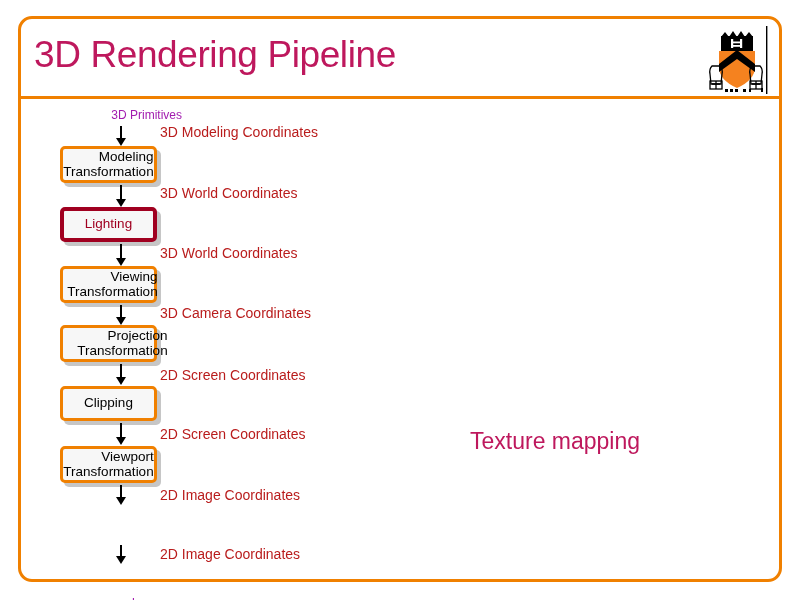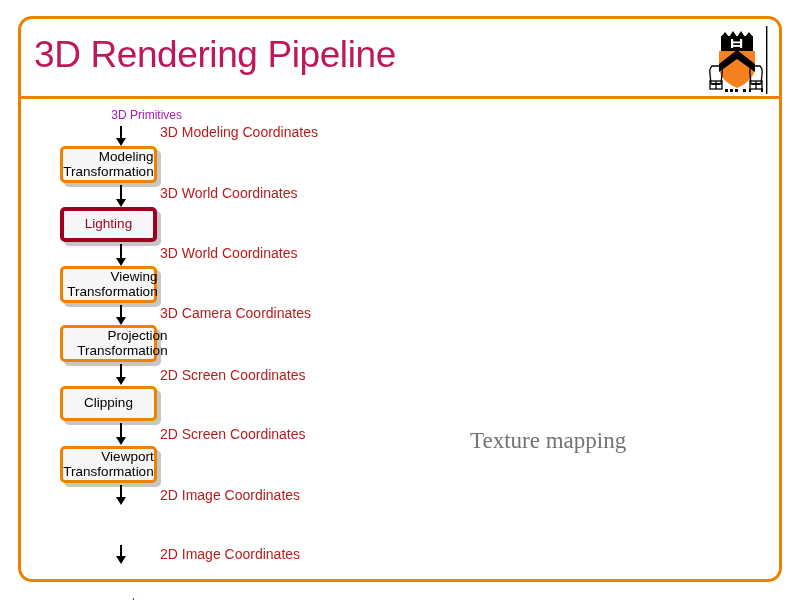--- a/index.html
+++ b/index.html
@@ -151,23 +151,23 @@
   .stage .stage-text {
     display: block;
     padding: 0 2px;
   }
 
   
   #texture-note {
     position: absolute;
     left: 470px;
     top: 428px;
-    font-family: Liberation Serif, serif;
+    font-family: Liberation Sans, sans-serif;
     font-size: 23px;
-    color: #737373;
+    color: #be185d;
     white-space: nowrap;
   }
 </style>
 </head>
 <body>
 
 <div id="slide">
 
   <div id="slide-frame"></div>
   <div id="title-divider"></div>

